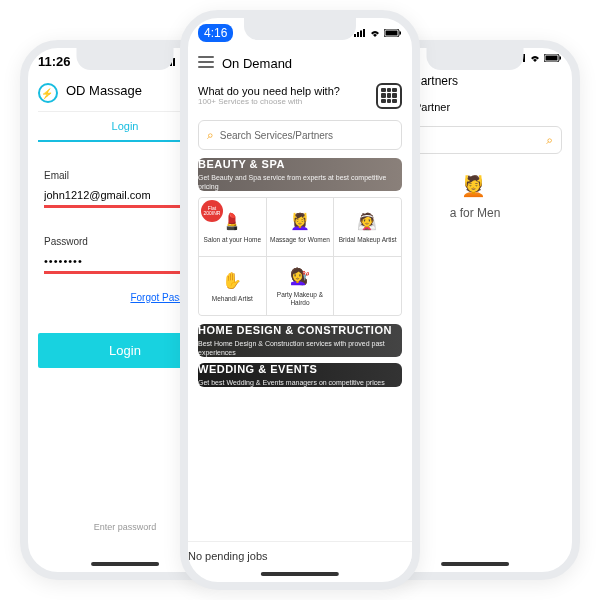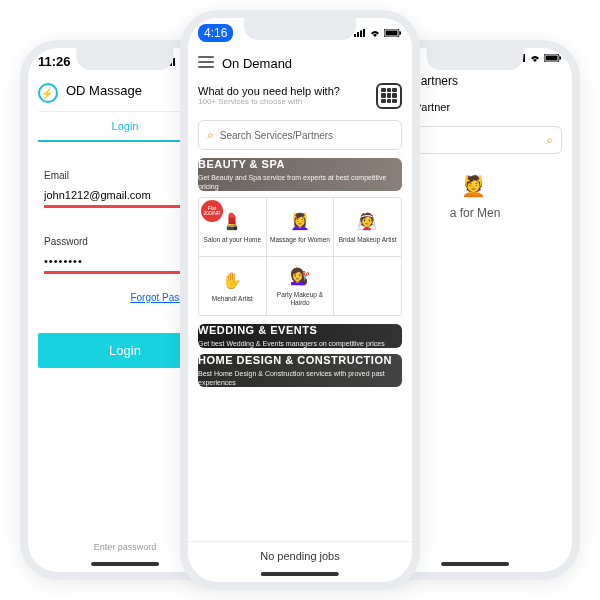--- a/index.html
+++ b/index.html
@@ -18,21 +18,21 @@
 .logo-circle{width:20px;height:20px;border:2px solid #18bde0;border-radius:50%;display:flex;align-items:center;justify-content:center;color:#18bde0;font-size:10px;font-weight:bold}
 .header-title{font-size:13px;font-weight:500}
 .tabrow{display:flex;font-size:11px}
 .tab{flex:1;text-align:center;padding:8px 0;color:#999}
 .tab.active{color:#18bde0;border-bottom:2px solid #18bde0}
 .form-group{margin-top:28px;padding:0 6px}
 .form-label{font-size:10px;color:#333;margin-bottom:4px;display:block}
 .form-input{width:100%;border:none;border-bottom:3px solid #ef4444;padding:4px 0;font-size:11px;outline:none}
 .forgot{display:block;text-align:right;color:#0a66ff;font-size:10px;text-decoration:underline;margin:18px 6px 0 0}
 .login-btn{width:100%;background:#18d2e0;color:#fff;border:none;padding:10px;font-size:13px;margin-top:30px;border-radius:2px}
-.bottom-hint{position:absolute;bottom:20px;left:0;right:0;text-align:center;font-size:9px;color:#999}
+.bottom-hint{position:absolute;bottom:40px;left:0;right:0;text-align:center;font-size:9px;color:#999}
 .home-indicator{position:absolute;bottom:6px;left:50%;transform:translateX(-50%);width:35%;height:4px;background:#333;border-radius:3px}
 .hamburger{width:16px;display:flex;flex-direction:column;gap:3px}
 .hamburger span{height:2px;background:#666;border-radius:1px}
 .prompt{font-size:11px;font-weight:500;margin-top:6px}
 .sub-prompt{font-size:8px;color:#aaa;margin-bottom:6px}
 .search-row{display:flex;gap:20px;align-items:center;margin-bottom:8px}
 .search-wrap{flex:1;display:flex;align-items:center;gap:6px;border:1px solid #ddd;border-radius:6px;padding:7px 8px;background:#fff}
 .search-wrap .placeholder{color:#666;font-size:10px}
 .grid-icon{width:26px;height:26px;border:2px solid #333;border-radius:6px;display:grid;grid-template-columns:repeat(3,1fr);grid-template-rows:repeat(3,1fr);gap:1px;padding:3px}
 .grid-icon i{background:#333;border-radius:1px}
@@ -40,21 +40,21 @@
 .banner.beauty{background:linear-gradient(90deg,#6a6360,#8a807a)}
 .banner.wedding{background:linear-gradient(90deg,#1a1a1a,#333)}
 .banner.home{background:linear-gradient(90deg,#2a2a28,#444)}
 .banner h3{font-size:11px;font-weight:700;letter-spacing:0.5px;text-transform:uppercase;margin-bottom:3px}
 .banner p{font-size:7px;line-height:1.3;opacity:0.9}
 .service-grid{display:grid;grid-template-columns:repeat(3,1fr);gap:1px;background:#e0e0e0;border:1px solid #e0e0e0;border-radius:4px;margin-bottom:8px;overflow:hidden}
 .service-cell{background:#fff;display:flex;flex-direction:column;align-items:center;justify-content:center;padding:6px 2px;min-height:58px;position:relative}
 .service-cell .ic{width:22px;height:22px;margin-bottom:3px;display:flex;align-items:center;justify-content:center;font-size:16px}
 .service-cell span{font-size:6.5px;color:#333;text-align:center;line-height:1.2}
 .badge-flat{position:absolute;top:2px;left:2px;background:#e53935;color:#fff;border-radius:50%;width:22px;height:22px;font-size:5px;display:flex;align-items:center;justify-content:center;text-align:center;line-height:1}
-.no-jobs{position:absolute;bottom:20px;left:0;right:0;text-align:center;font-size:11px;color:#333;border-top:1px solid #eee;padding-top:8px;background:#fff}
+.no-jobs{position:absolute;bottom:20px;left:0;right:0;font-size:11px;color:#333;border-top:1px solid #eee;padding-top:8px;background:#fff}
 .partner-header{font-size:12px;padding:6px 0}
 .partner-circ{width:18px;height:18px;border:2px solid #333;border-radius:50%;display:inline-flex;align-items:center;justify-content:center;font-size:9px;margin-right:4px;vertical-align:middle}
 .partner-search{display:flex;align-items:center;border:1px solid #ddd;border-radius:6px;padding:6px 8px;margin:6px 0;justify-content:flex-end}
 .partner-item{display:flex;flex-direction:column;align-items:center;gap:4px;margin-top:20px}
 .partner-item .ic{width:28px;height:28px;font-size:20px}
 .partner-item span{font-size:12px;color:#555}
 .mag{color:#f5a623;font-size:12px}
 </style>
 </head>
 <body>
@@ -216,25 +216,25 @@
         <div class="ic">✋</div>
         <span>Mehandi Artist</span>
       </div>
       <div class="service-cell">
         <div class="ic">💇‍♀️</div>
         <span>Party Makeup &amp; Hairdo</span>
       </div>
       <div class="service-cell"></div>
     </div>
 
+    <div class="banner home">
+      <h3>HOME DESIGN &amp; CONSTRUCTION</h3>
+      <p>Best Home Design &amp; Construction services with proved past experiences</p>
+    </div>
+
     <div class="banner wedding">
       <h3>WEDDING &amp; EVENTS</h3>
       <p>Get best Wedding &amp; Events managers on competitive prices</p>
     </div>
-
-    <div class="banner home">
-      <h3>HOME DESIGN &amp; CONSTRUCTION</h3>
-      <p>Best Home Design &amp; Construction services with proved past experiences</p>
-    </div>
   </div>
   <div class="no-jobs">No pending jobs</div>
   <div class="home-indicator"></div>
 </div>
 
 </body></html>

